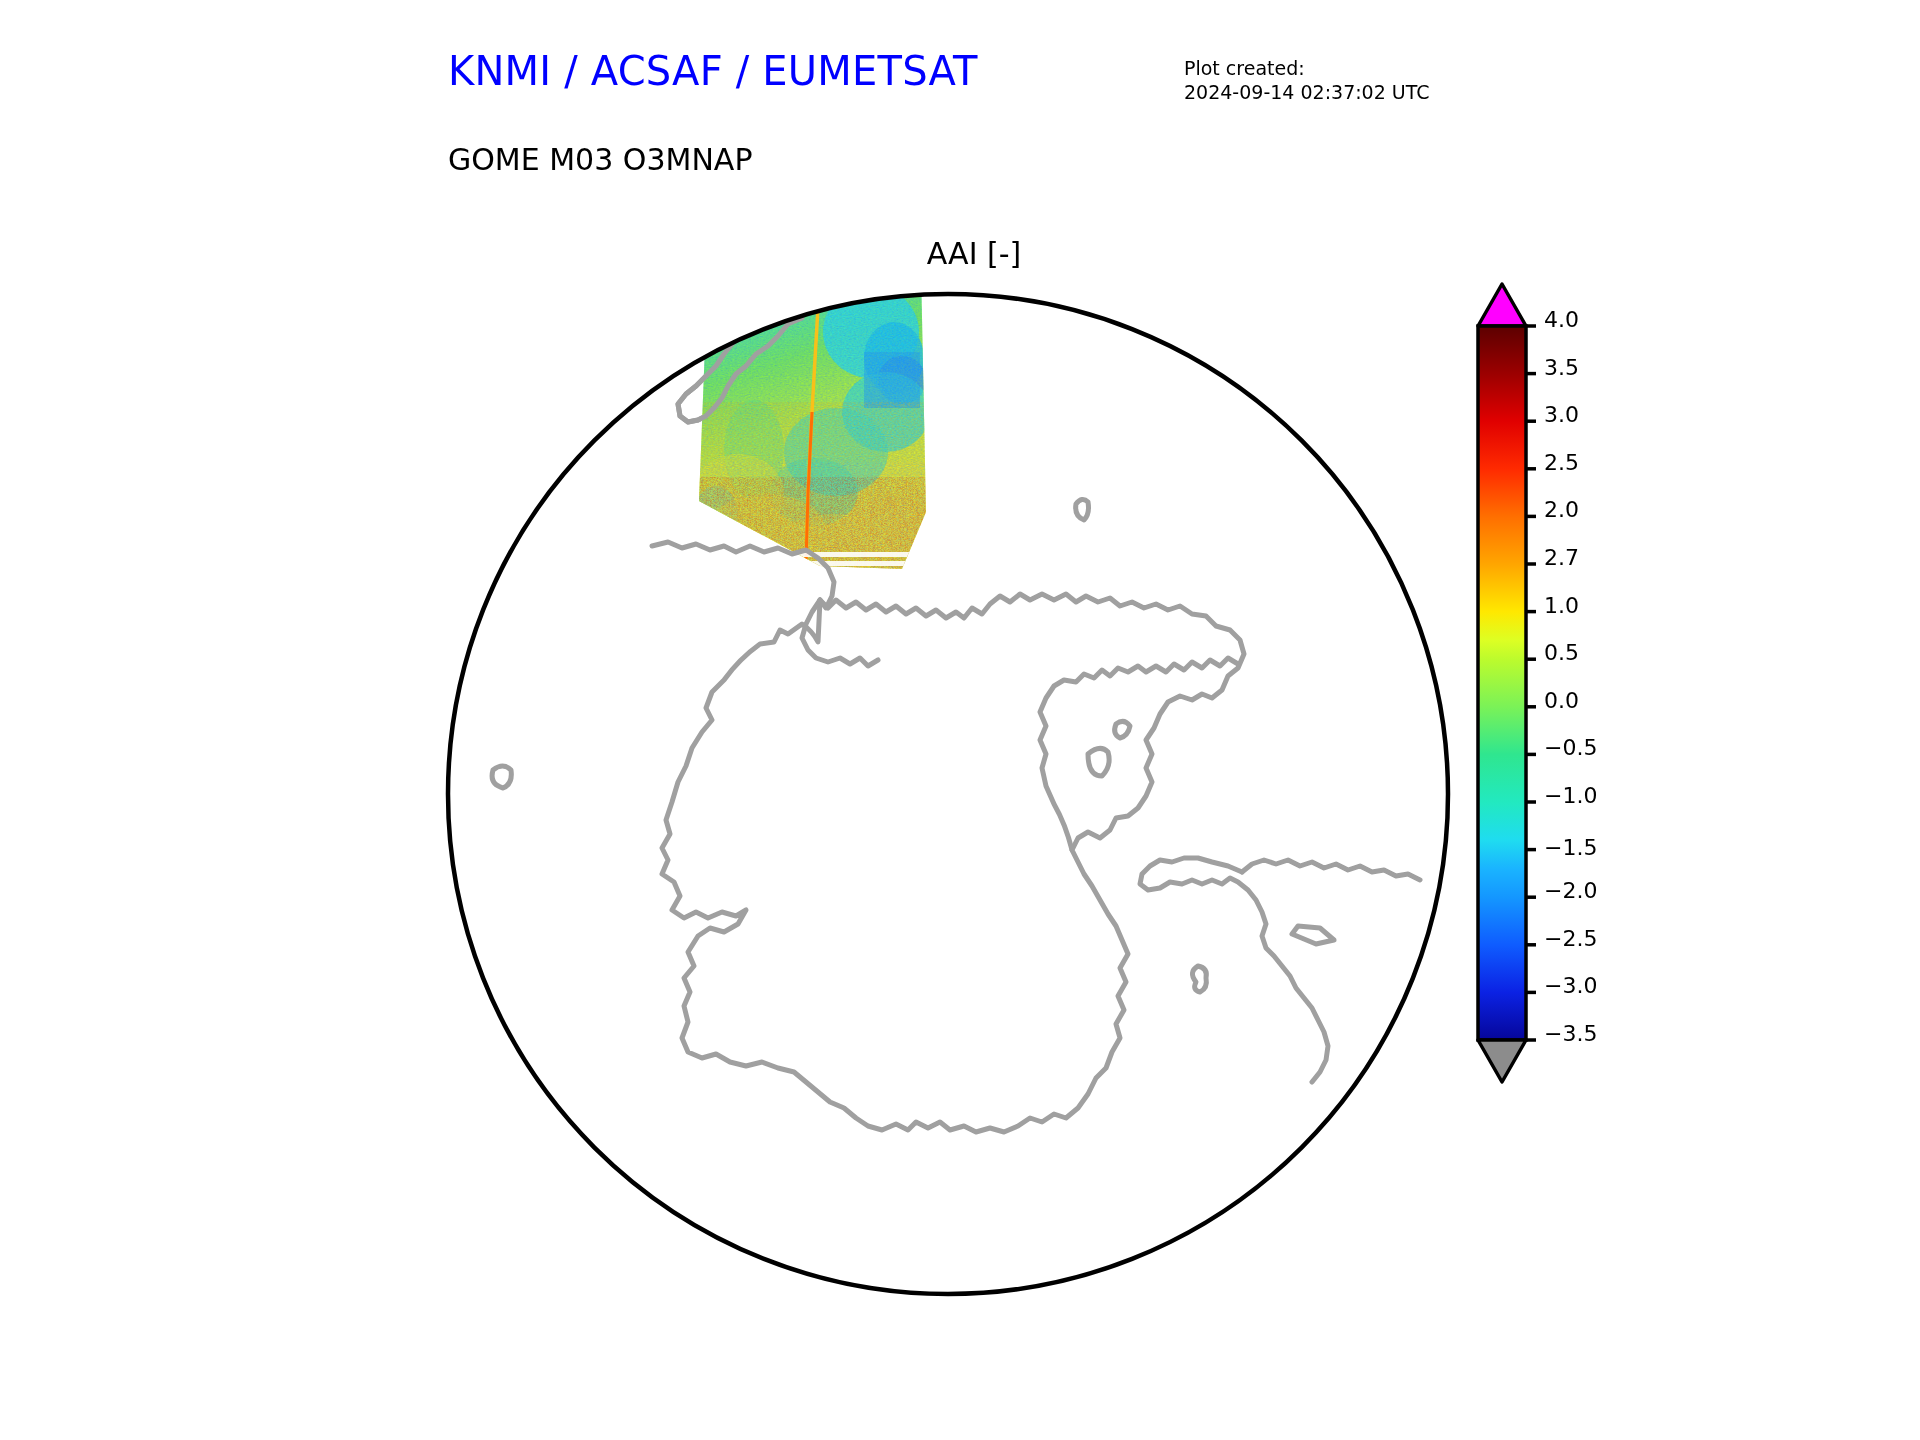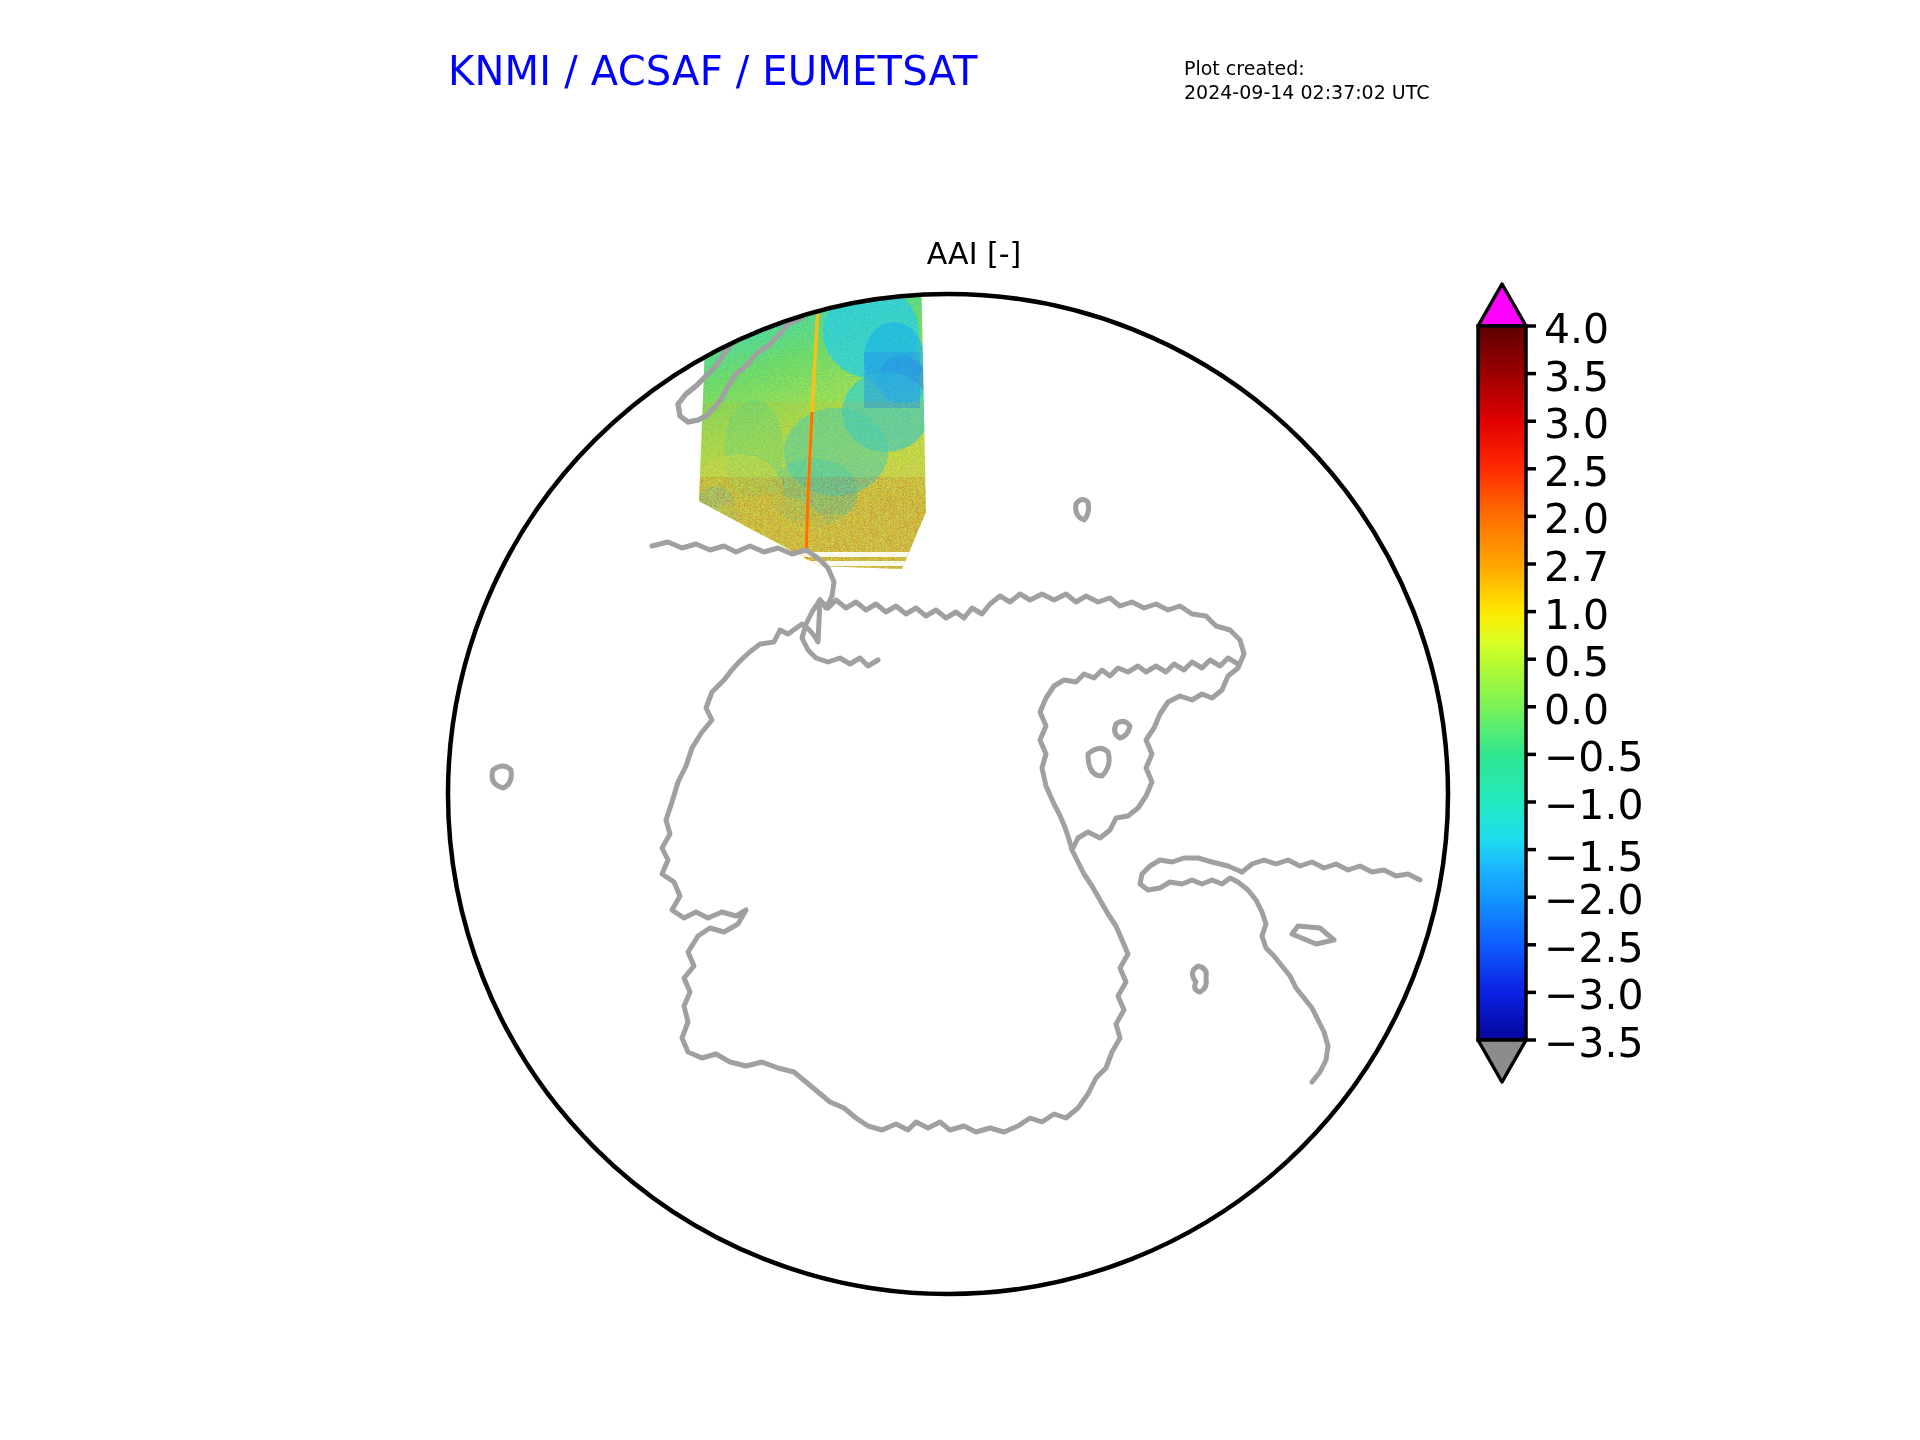--- a/index.html
+++ b/index.html
@@ -102,39 +102,40 @@
   .cb-labels {
     position: absolute;
     left: 1508px;
     top: 282px;
     width: 130px;
     height: 830px;
   }
   .cb-label {
     position: absolute;
     left: 0;
-    font-size: 41px;
+    font-size: 22px;
     color: #000000;
     white-space: nowrap;
     line-height: 1;
   }
 </style>
 </head>
 <body>
 
 <div class="stage">
 
   <div class="org-header">KNMI / ACSAF / EUMETSAT</div>
 
   <div class="plot-created">
     <span class="line">Plot created:</span>
     <span class="line">2024-09-14 02:37:02 UTC</span>
   </div>
 
   <div class="title-block">
+    <span class="line">GOME M03 O3MNAP</span>
   </div>
 
   <div class="subtitle-aai">AAI [-]</div>
 
 
   <div class="map-area">
     <svg width="1064" height="1064" viewBox="0 0 1064 1064" xmlns="http://www.w3.org/2000/svg">
       <defs>
         <clipPath id="globeClip">
           <circle cx="532" cy="532" r="500"></circle>

